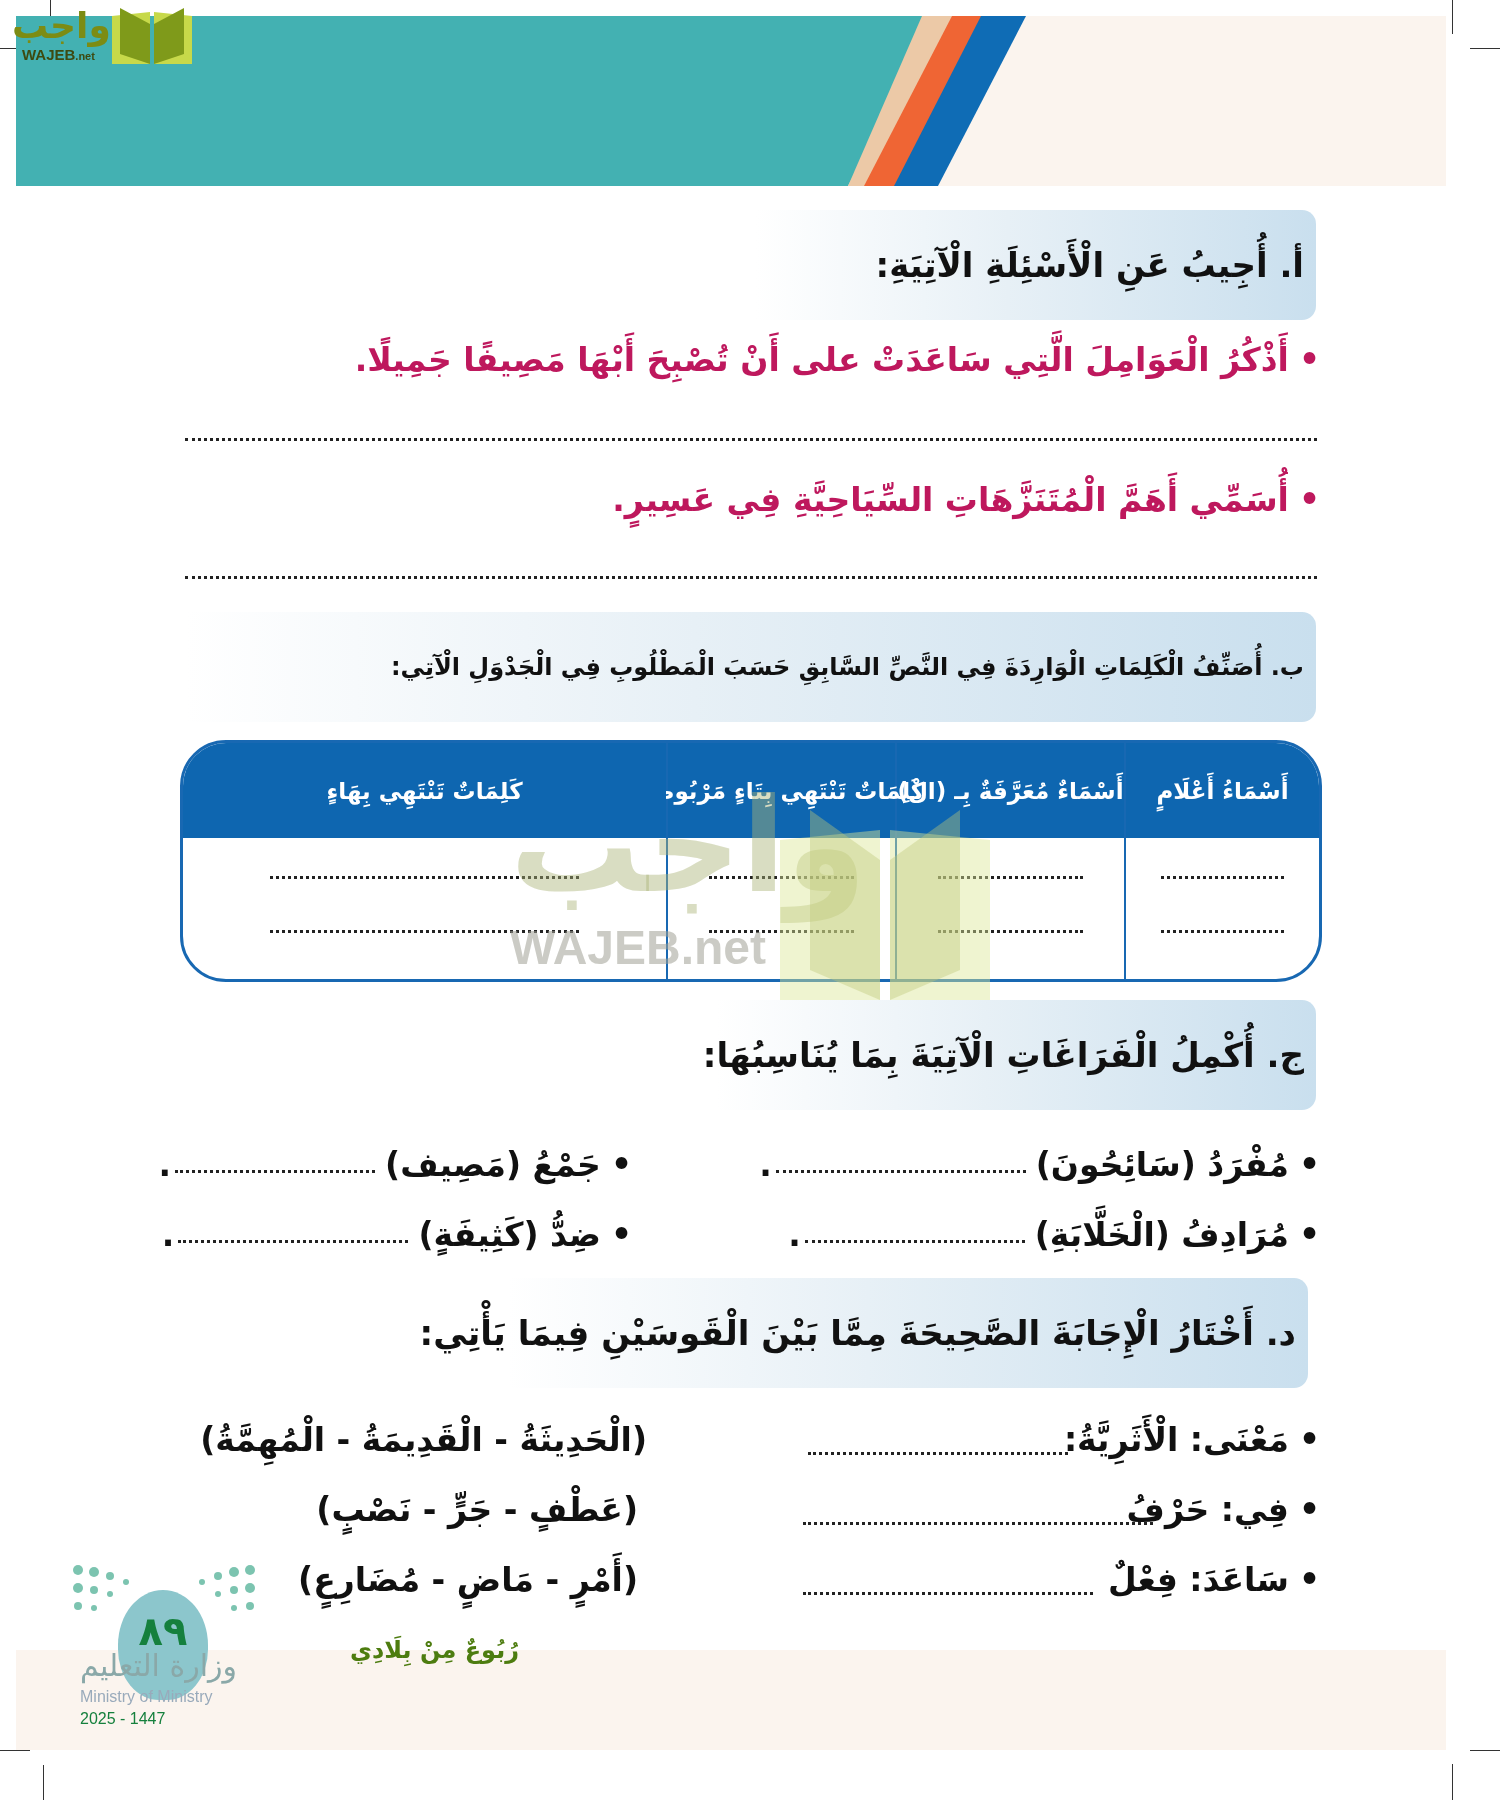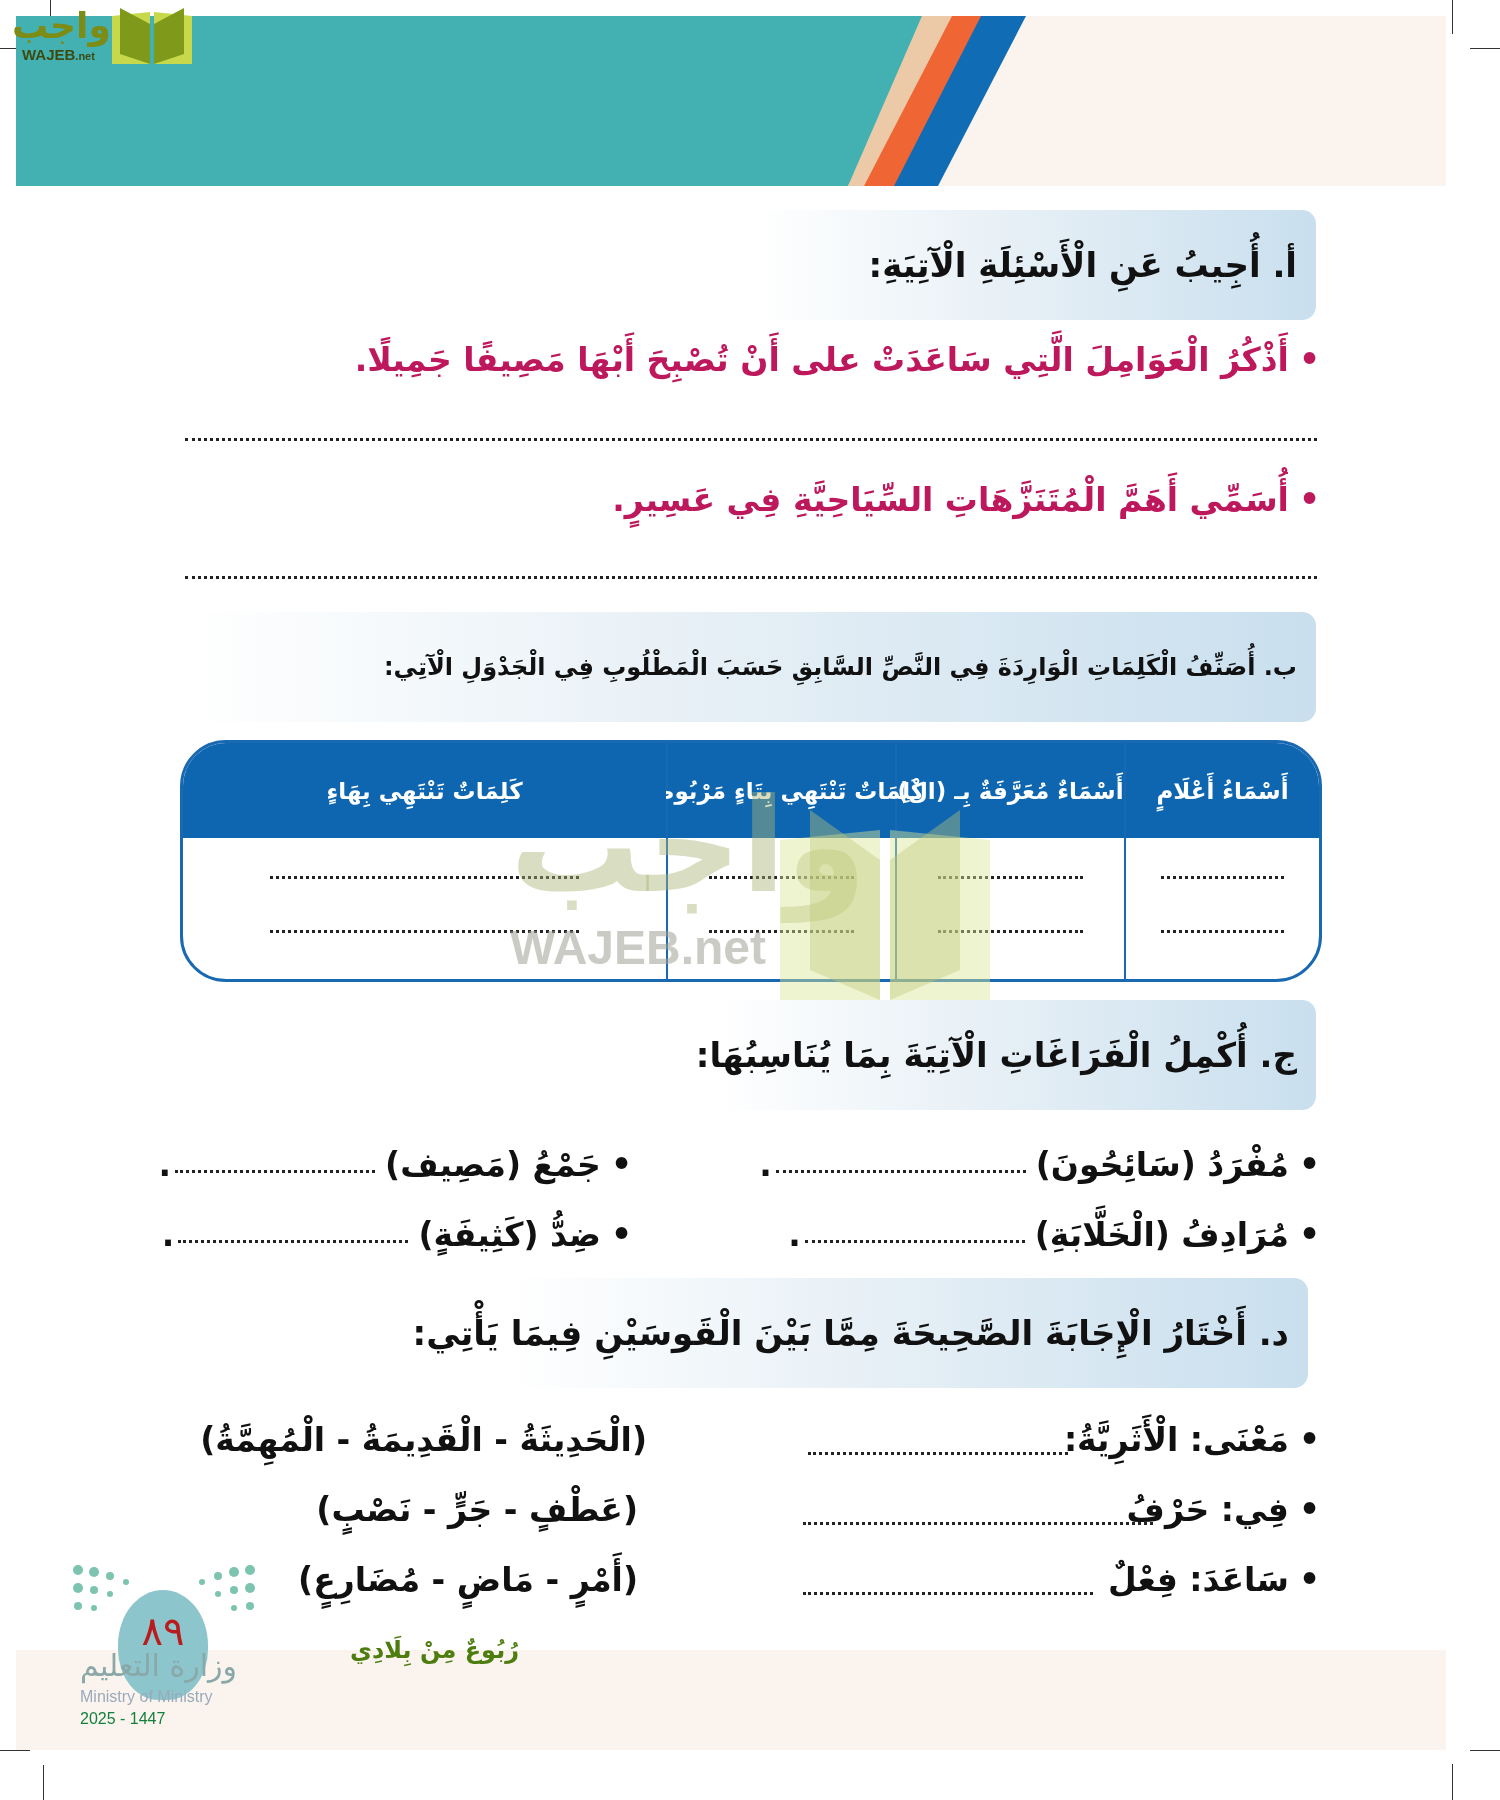--- a/index.html
+++ b/index.html
@@ -29,21 +29,21 @@
   .logo-en small { font-size:11px; }
   .logo-book { position:absolute; left:100px; top:0; }
 
   .section-head {
     position:absolute; right:184px; height:110px;
     border-radius:0 14px 14px 0;
     background:linear-gradient(to right, rgba(255,255,255,0) 0%, #e7f0f6 45%, #c9dfee 100%);
     direction:rtl;
   }
   .section-head .title {
-    position:absolute; right:19px; top:0; height:100%;
+    position:absolute; right:12px; top:0; height:100%;
     display:flex; align-items:center;
     font-size:34px; font-weight:bold; color:#111; white-space:nowrap;
     font-family:"DejaVu Sans", sans-serif;
   }
   .bullet-line {
     position:absolute; right:180px; direction:rtl; white-space:nowrap;
     font-size:33px; font-weight:bold; color:#be185d;
   }
   .bullet-line .dot { margin-left:10px; }
   .dotline {
@@ -83,21 +83,21 @@
     position:absolute; left:470px; top:800px; width:560px; height:200px; pointer-events:none;
   }
   .wm-ar { position:absolute; left:40px; top:-30px; font-size:130px; font-weight:bold; color:rgba(170,180,120,0.45); direction:rtl; }
   .wm-en { position:absolute; left:40px; top:120px; font-size:48px; font-weight:bold; color:rgba(160,160,150,0.55); font-family:"Liberation Sans", sans-serif; }
 
   .footer-band {
     position:absolute; left:16px; top:1650px; width:1430px; height:100px; background:#fbf4ee;
   }
   .moe-logo { position:absolute; left:70px; top:1560px; width:200px; height:170px; }
   .moe-blob { position:absolute; left:48px; top:30px; width:90px; height:110px; border-radius:50% 50% 46% 46%; background:#8cc6cc; }
-  .moe-num { position:absolute; left:58px; top:48px; width:70px; text-align:center; font-size:40px; font-weight:normal; color:#b91c1c; }
+  .moe-num { position:absolute; left:58px; top:48px; width:70px; text-align:center; font-size:40px; font-weight:bold; color:#15803d; }
   .moe-ar { position:absolute; left:10px; top:88px; font-size:30px; color:#8aa8a8; direction:rtl; }
   .moe-en { position:absolute; left:10px; top:128px; font-size:16px; color:#9ab; font-family:"Liberation Sans", sans-serif; }
   .moe-year { position:absolute; left:10px; top:150px; font-size:16px; color:#15803d; font-family:"Liberation Sans", sans-serif; }
   .unit-title { position:absolute; left:350px; top:1636px; font-size:24px; font-weight:bold; color:#4d7c0f; direction:rtl; }
 </style>
 </head>
 <body>
 
 <div class="crop" style="left:50px;top:0;width:1px;height:30px;"></div>
 <div class="crop" style="left:0;top:48px;width:30px;height:1px;"></div>

